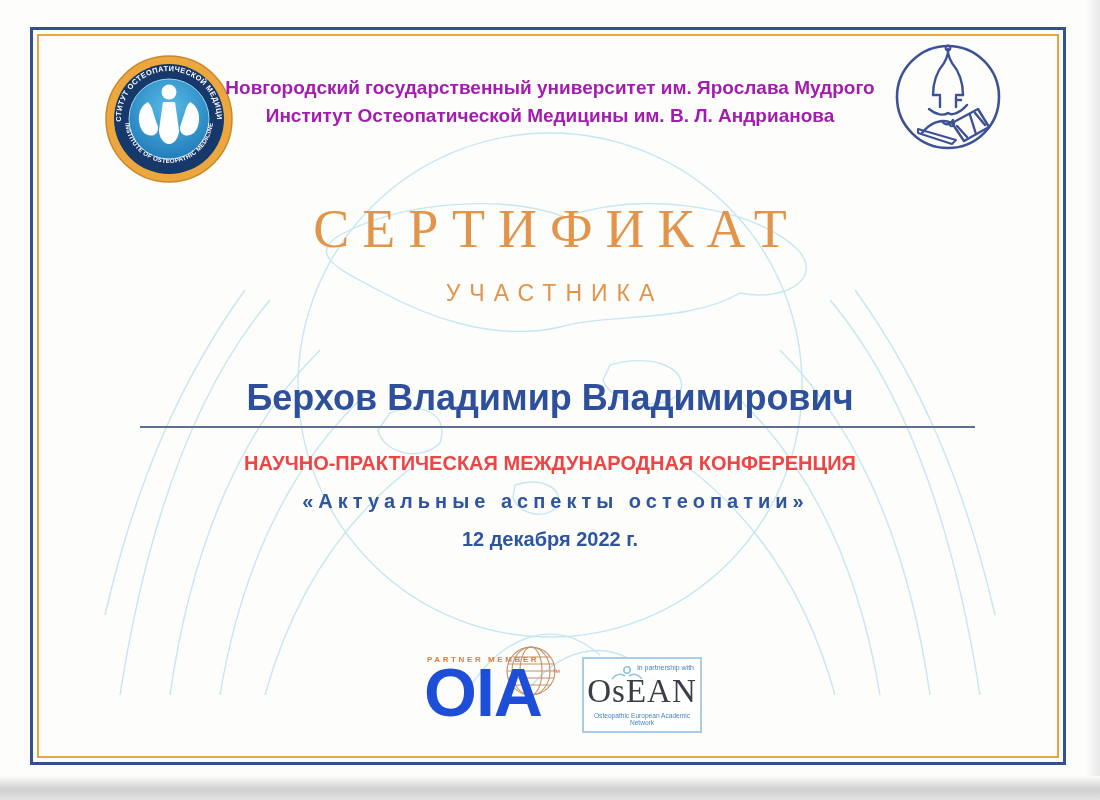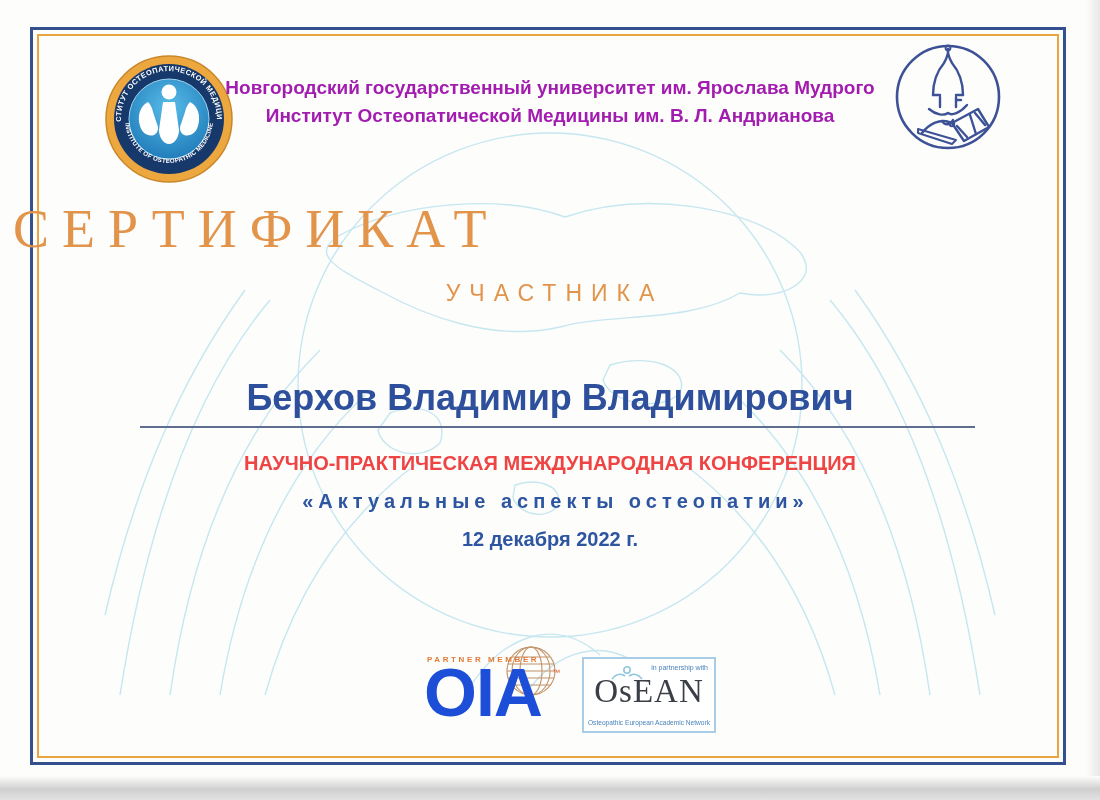--- a/index.html
+++ b/index.html
@@ -28,21 +28,21 @@
     position:absolute;left:85px;top:95px;width:930px;height:600px;
     pointer-events:none;
   }
   .seal{position:absolute;left:104px;top:54px;width:130px;height:130px;}
   .univ-emblem{position:absolute;left:892px;top:41px;width:112px;height:112px;}
   .header-text{
     position:absolute;left:150px;right:150px;top:74px;text-align:center;
     color:#a21caf;font-weight:bold;font-size:19px;line-height:28px;
   }
   .cert-title{
-    position:absolute;left:0;right:0;top:198px;
+    position:absolute;left:0;right:0;top:198px;text-align:center;
     font-family:"Liberation Serif", serif;
     color:#e2944a;font-size:54px;font-weight:400;
     letter-spacing:13px;padding-left:13px;
   }
   .cert-subtitle{
     position:absolute;left:0;right:0;top:280px;text-align:center;
     color:#e2944a;font-size:23px;font-weight:400;
     letter-spacing:9px;padding-left:9px;
   }
   .recipient{
@@ -75,21 +75,21 @@
   }
   .oia .big{
     position:absolute;left:0px;top:12px;color:#1d4ed8;font-size:68px;
     font-weight:800;letter-spacing:-1px;line-height:1;
   }
   .oia .tm{
     position:absolute;right:4px;top:22px;color:#e05a2b;font-size:8px;
   }
   
   .osean{
-    position:absolute;left:582px;top:657px;width:134px;height:76px;
+    position:absolute;left:582px;top:657px;width:120px;height:76px;
     border:2px solid #a9cde6;background:#ffffff;box-sizing:border-box;
   }
   .osean .partnership{
     position:absolute;top:5px;right:6px;color:#4a84bb;font-size:7px;
   }
   .osean .icon{position:absolute;left:26px;top:6px;width:34px;height:17px;}
   .osean .wordmark{
     position:absolute;left:0;right:0;top:16px;text-align:center;
     font-family:"Liberation Serif", serif;color:#3a3e46;font-size:33px;
     line-height:1;letter-spacing:1px;

